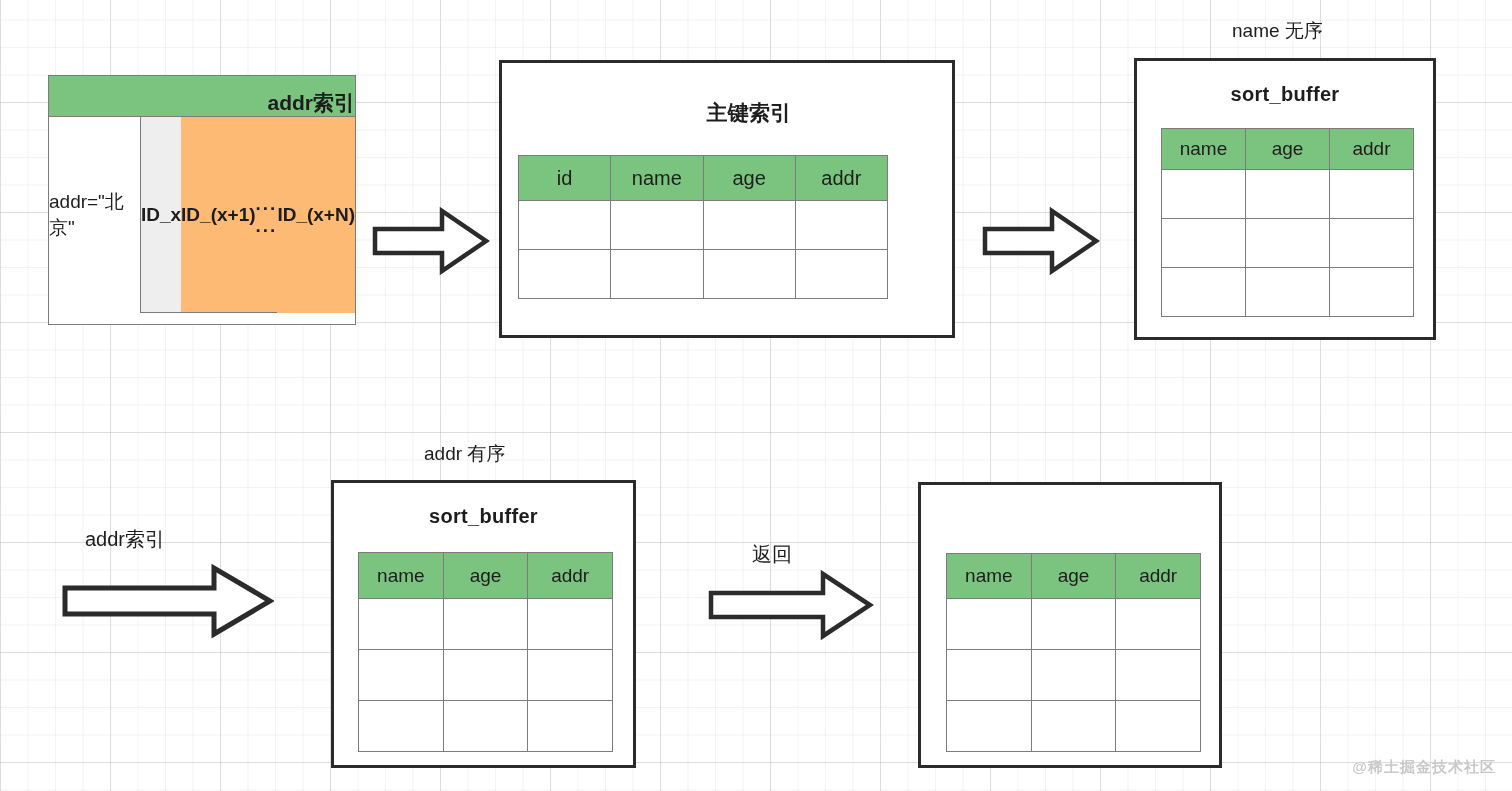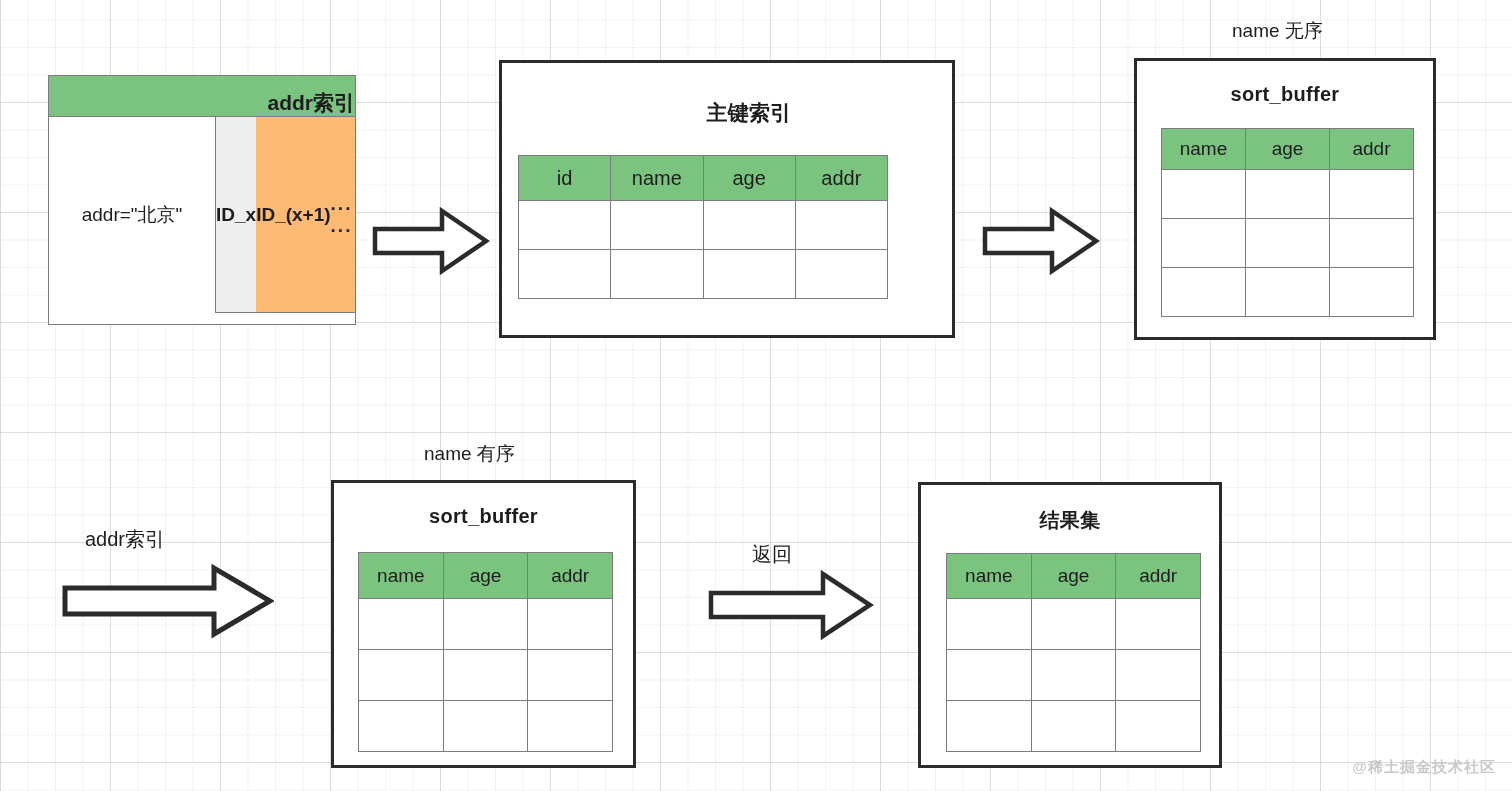--- a/index.html
+++ b/index.html
@@ -209,20 +209,21 @@
 <div id="canvas">
 
   <div id="addr-index">
     <div id="addr-index-header">addr索引</div>
     <div id="addr-index-body">
       <div id="addr-cond-cell">addr="北京"</div>
       <div id="addr-id-list">
         <div class="addr-id-cell first">ID_x</div>
         <div class="addr-id-cell">ID_(x+1)</div>
         <div class="addr-id-cell ellipsis">... ...</div>
+        <div class="addr-id-cell last">ID_(x+N)</div>
       </div>
     </div>
   </div>
 
   <div class="arrow" style="left:372px; top:205px;">
     <svg width="118" height="72" viewBox="0 0 118 72">
       <polygon points="3,24 70,24 70,6 114,36 70,66 70,48 3,48" fill="#ffffff" stroke="#2b2b2b" stroke-width="4.5" stroke-linejoin="miter"></polygon>
     </svg>
   </div>
 
@@ -293,21 +294,21 @@
   </div>
 
   <div class="float-label" style="left:85px; top:526px; font-size:20px;">addr索引</div>
 
   <div class="arrow" style="left:62px; top:562px;">
     <svg width="212" height="78" viewBox="0 0 212 78">
       <polygon points="3,26 152,26 152,6 208,39 152,72 152,52 3,52" fill="#ffffff" stroke="#2b2b2b" stroke-width="5" stroke-linejoin="miter"></polygon>
     </svg>
   </div>
 
-  <div class="float-label" style="left:424px; top:441px;">name 有序</div>
+  <div class="float-label" style="left:424px; top:441px;">addr 有序</div>
 
   <div class="outer-box" id="sortbuf-bot-box">
     <div class="box-title">sort_buffer</div>
     <table class="grid-table" id="sortbuf-bot-table">
       <thead>
         <tr>
           <th>name</th>
           <th>age</th>
           <th>addr</th>
         </tr>
@@ -334,21 +335,20 @@
 
   <div class="float-label" style="left:752px; top:541px; font-size:20px;">返回</div>
 
   <div class="arrow" style="left:708px; top:569px;">
     <svg width="166" height="72" viewBox="0 0 166 72">
       <polygon points="3,24 115,24 115,5 162,36 115,67 115,48 3,48" fill="#ffffff" stroke="#2b2b2b" stroke-width="4.5" stroke-linejoin="miter"></polygon>
     </svg>
   </div>
 
   <div class="outer-box" id="resultset-box">
-    <div class="box-title">结果集</div>
     <table class="grid-table" id="resultset-table">
       <thead>
         <tr>
           <th>name</th>
           <th>age</th>
           <th>addr</th>
         </tr>
       </thead>
       <tbody>
         <tr>

